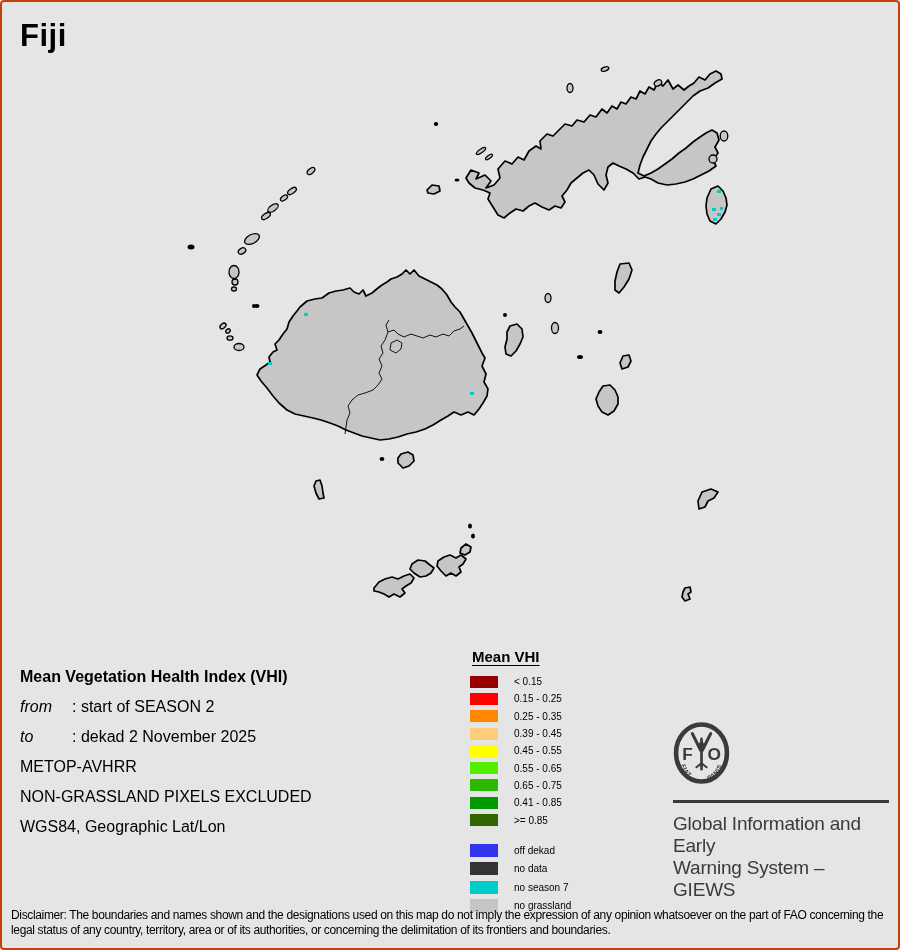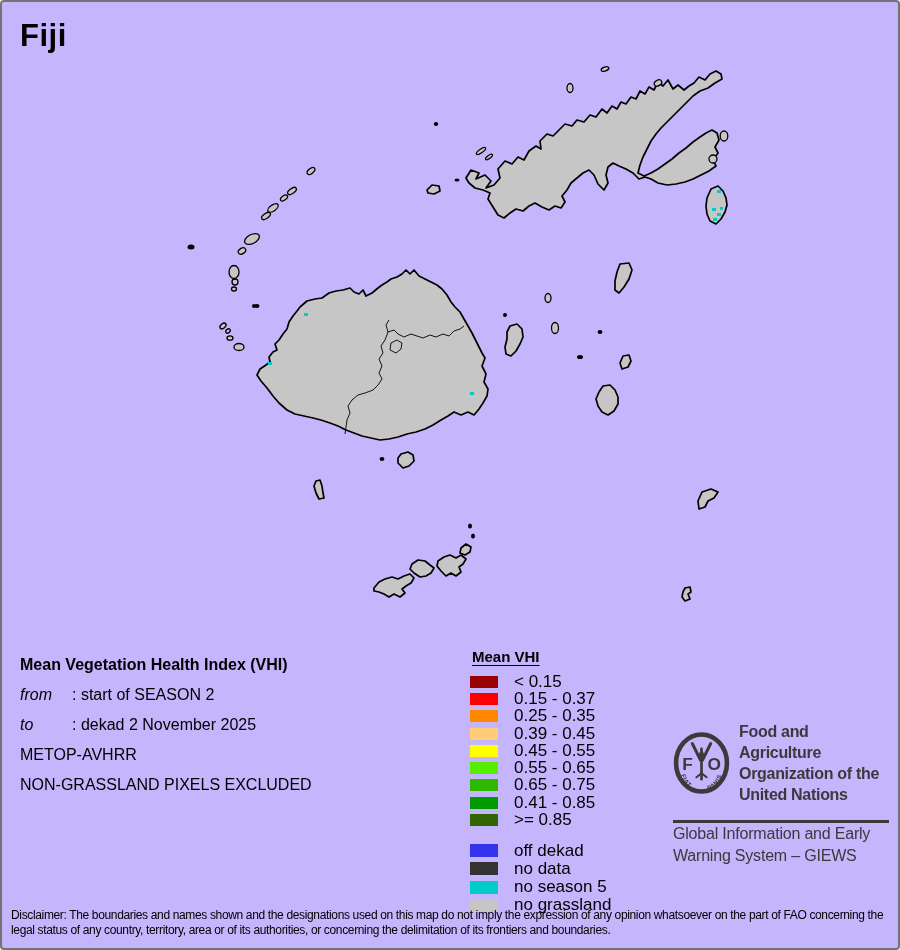--- a/index.html
+++ b/index.html
@@ -1,45 +1,45 @@
 <!DOCTYPE html>
 <html><head>
 <meta charset="utf-8">
 <style>
   html,body{margin:0;padding:0;background:#fff;}
-  .page{position:relative;width:900px;height:950px;background:#c4b5fd;border:2px solid #737373;
+  .page{position:relative;width:900px;height:950px;background:#e5e5e5;border:2px solid #c2410c;
         border-radius:4px;box-sizing:border-box;overflow:hidden;
         font-family:"Liberation Sans",sans-serif;color:#000;}
   .title{position:absolute;left:18px;top:16px;font-size:31px;font-weight:bold;letter-spacing:.5px;}
   .map{position:absolute;left:0;top:0;width:900px;height:648px;}
 
   
   .info{position:absolute;left:18px;top:648px;font-size:16px;}
-  .info .heading{font-weight:bold;height:30px;line-height:30px;}
+  .info .heading{font-weight:bold;height:30px;line-height:30px;margin-top:12px;}
   .info .row{height:30px;line-height:30px;}
   .info .ilbl{display:inline-block;width:52px;font-style:italic;}
 
   
   .legend{position:absolute;left:468px;top:646px;}
   .legend .heading{font-weight:bold;font-size:15px;text-decoration:underline;
                    text-underline-offset:3px;margin:0 0 8px 2px;}
   .lrow{display:flex;align-items:center;height:17.3px;}
   .lrow .sw{width:28px;height:12px;margin-right:16px;flex:0 0 auto;}
-  .lrow .lab{font-size:17px;white-space:nowrap;}
+  .lrow .lab{font-size:10px;white-space:nowrap;}
   .legend .gap{height:13px;}
   .lrow.tall{height:18.2px;}
   .lrow.tall .sw{height:13px;}
 
   
   .fao{position:absolute;left:671px;top:719px;width:216px;color:#3a3a3a;}
   .fao-top{display:flex;align-items:center;gap:9px;}
   .fao-logo{width:57px;height:64px;flex:0 0 auto;}
   .fao-org{font-size:16px;font-weight:bold;line-height:21px;letter-spacing:-.3px;}
   .fao-rule{height:3px;background:#3a3a3a;margin-top:15px;}
-  .fao-giews{font-size:16px;line-height:22px;letter-spacing:-.2px;}
+  .fao-giews{margin-top:10px;font-size:19px;line-height:22px;letter-spacing:-.2px;}
 
   .disclaimer{position:absolute;left:9px;top:906px;width:874px;font-size:12px;
               line-height:14.5px;letter-spacing:-.35px;}
 </style>
 </head>
 <body>
 
 <div class="page">
 
   <div class="title">Fiji</div>
@@ -160,32 +160,33 @@
   <div class="info">
     <div class="heading">Mean Vegetation Health Index (VHI)</div>
     <div class="row">
       <span class="ilbl">from</span><span>: start of SEASON 2</span>
     </div>
     <div class="row">
       <span class="ilbl">to</span><span>: dekad 2 November 2025</span>
     </div>
     <div class="row">METOP-AVHRR</div>
     <div class="row">NON-GRASSLAND PIXELS EXCLUDED</div>
+    <div class="row">WGS84, Geographic Lat/Lon</div>
   </div>
 
   <div class="legend">
     <div class="heading">Mean VHI</div>
 
     <div class="lrow">
         <span class="sw" style="background-color: rgb(153, 0, 0);"></span>
         <span class="lab">&lt; 0.15</span>
       </div>
     <div class="lrow">
         <span class="sw" style="background-color: rgb(255, 0, 0);"></span>
-        <span class="lab">0.15 - 0.37</span>
+        <span class="lab">0.15 - 0.25</span>
       </div>
     <div class="lrow">
         <span class="sw" style="background-color: rgb(255, 136, 0);"></span>
         <span class="lab">0.25 - 0.35</span>
       </div>
     <div class="lrow">
         <span class="sw" style="background-color: rgb(255, 204, 119);"></span>
         <span class="lab">0.39 - 0.45</span>
       </div>
     <div class="lrow">
@@ -214,21 +215,21 @@
     <div class="lrow tall">
         <span class="sw" style="background-color: rgb(51, 51, 238);"></span>
         <span class="lab">off dekad</span>
       </div>
     <div class="lrow tall">
         <span class="sw" style="background-color: rgb(51, 51, 51);"></span>
         <span class="lab">no data</span>
       </div>
     <div class="lrow tall">
         <span class="sw" style="background-color: rgb(0, 204, 204);"></span>
-        <span class="lab">no season 5</span>
+        <span class="lab">no season 7</span>
       </div>
     <div class="lrow tall">
         <span class="sw" style="background-color: rgb(198, 198, 198);"></span>
         <span class="lab">no grassland</span>
       </div>
   </div>
 
   <div class="fao">
     <div class="fao-top">
       <svg class="fao-logo" viewBox="0 0 56 62" xmlns="http://www.w3.org/2000/svg">
@@ -242,25 +243,20 @@
         </g>
         <ellipse cx="28" cy="24" rx="2.6" ry="4.2" fill="#3a3a3a"></ellipse>
         <text x="9" y="38" font-family="Liberation Sans, sans-serif" font-size="17" font-weight="bold" fill="#3a3a3a">F</text>
         <text x="34" y="38" font-family="Liberation Sans, sans-serif" font-size="17" font-weight="bold" fill="#3a3a3a">O</text>
         <path id="motto-arc" d="M7,36 A21,23 0 0 0 49,36" fill="none"></path>
         <text font-family="Liberation Sans, sans-serif" font-size="6" font-weight="bold" fill="#3a3a3a" letter-spacing="0.5">
           <textPath href="#motto-arc" startOffset="10%">FIAT</textPath>
           <textPath href="#motto-arc" startOffset="60%">PANIS</textPath>
         </text>
       </svg>
-      <div class="fao-org">
-        <div>Food and Agriculture</div>
-        <div>Organization of the</div>
-        <div>United Nations</div>
-      </div>
     </div>
     <div class="fao-rule"></div>
     <div class="fao-giews">
       <div>Global Information and Early</div>
       <div>Warning System – GIEWS</div>
     </div>
   </div>
 
   <div class="disclaimer">Disclaimer: The boundaries and names shown and the designations used on this map do not imply the expression of any opinion whatsoever on the part of FAO concerning the legal status of any country, territory, area or of its authorities, or concerning the delimitation of its frontiers and boundaries.</div>
 

